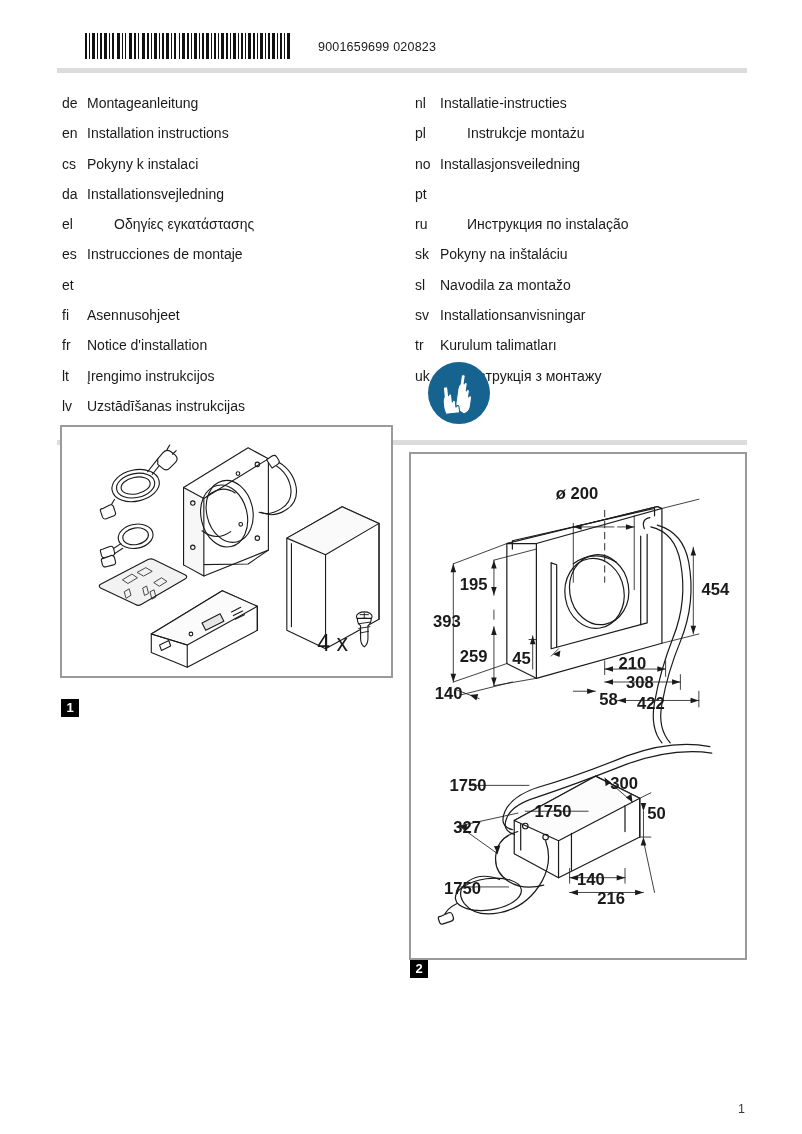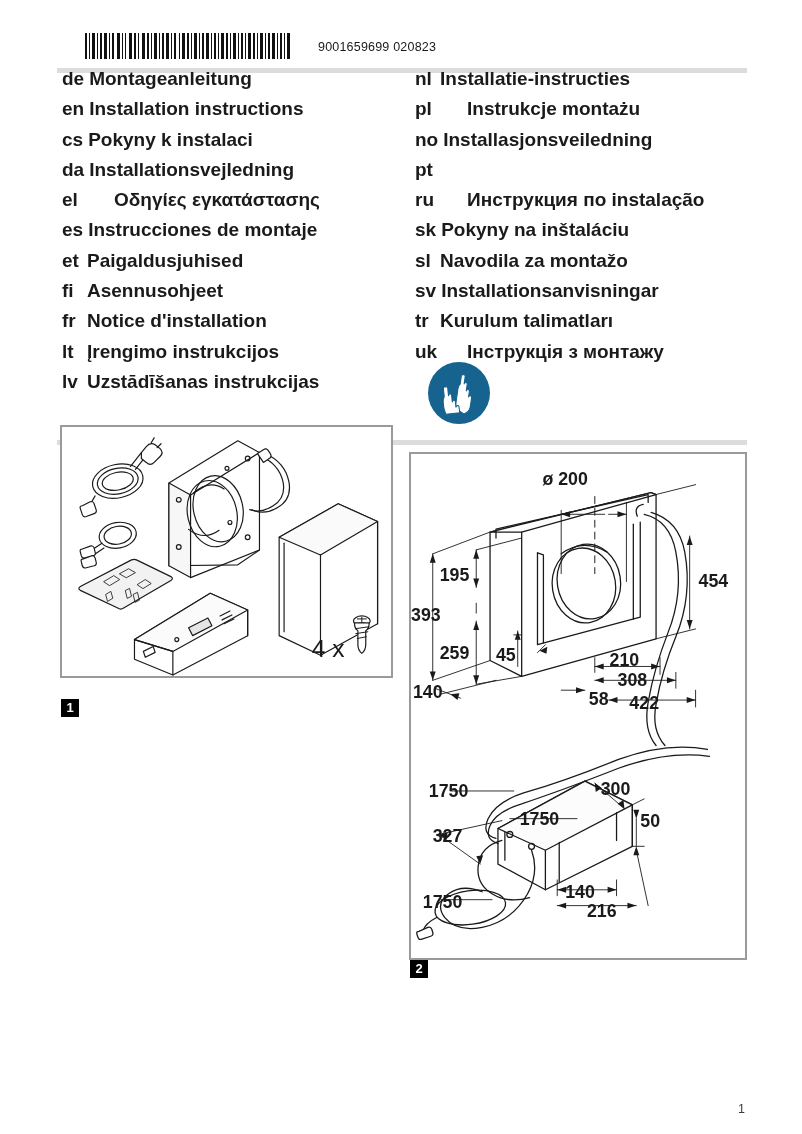--- a/index.html
+++ b/index.html
@@ -49,23 +49,23 @@
     width: 690px;
     height: 5px;
     background: #dcdcdc;
   }
   .rule-top  { top: 68px; }
   .rule-mid  { top: 440px; }
 
   
   .lang-col {
     position: absolute;
-    top: 64px;
-    font-size: 19px;
-    font-weight: bold;
+    top: 88px;
+    font-size: 14px;
+    font-weight: normal;
     line-height: 30.3px;
   }
   .lang-col.left  { left: 62px;  width: 340px; }
   .lang-col.right { left: 415px; width: 350px; }
 
   .lang-row {
     display: flex;
     align-items: baseline;
     white-space: nowrap;
   }
@@ -88,20 +88,21 @@
     width: 62px;
     height: 62px;
   }
 
   
   .figure {
     position: absolute;
     border: 2px solid #9a9a9a;
     background: #ffffff;
     box-sizing: border-box;
+    padding-left: 22px;
   }
   #figure-1 {
     left: 60px;
     top: 425px;
     width: 333px;
     height: 253px;
   }
   #figure-2 {
     left: 409px;
     top: 452px;
@@ -218,21 +219,20 @@
     <div class="lang-row indented">
       <span class="lang-code">el</span>
       <span class="lang-name">Οδηγίες εγκατάστασης</span>
     </div>
     <div class="lang-row">
       <span class="lang-code">es</span>
       <span class="lang-name">Instrucciones de montaje</span>
     </div>
     <div class="lang-row">
       <span class="lang-code">et</span>
-      <span class="lang-name">Paigaldusjuhised</span>
     </div>
     <div class="lang-row">
       <span class="lang-code">fi</span>
       <span class="lang-name">Asennusohjeet</span>
     </div>
     <div class="lang-row">
       <span class="lang-code">fr</span>
       <span class="lang-name">Notice d'installation</span>
     </div>
     <div class="lang-row">

